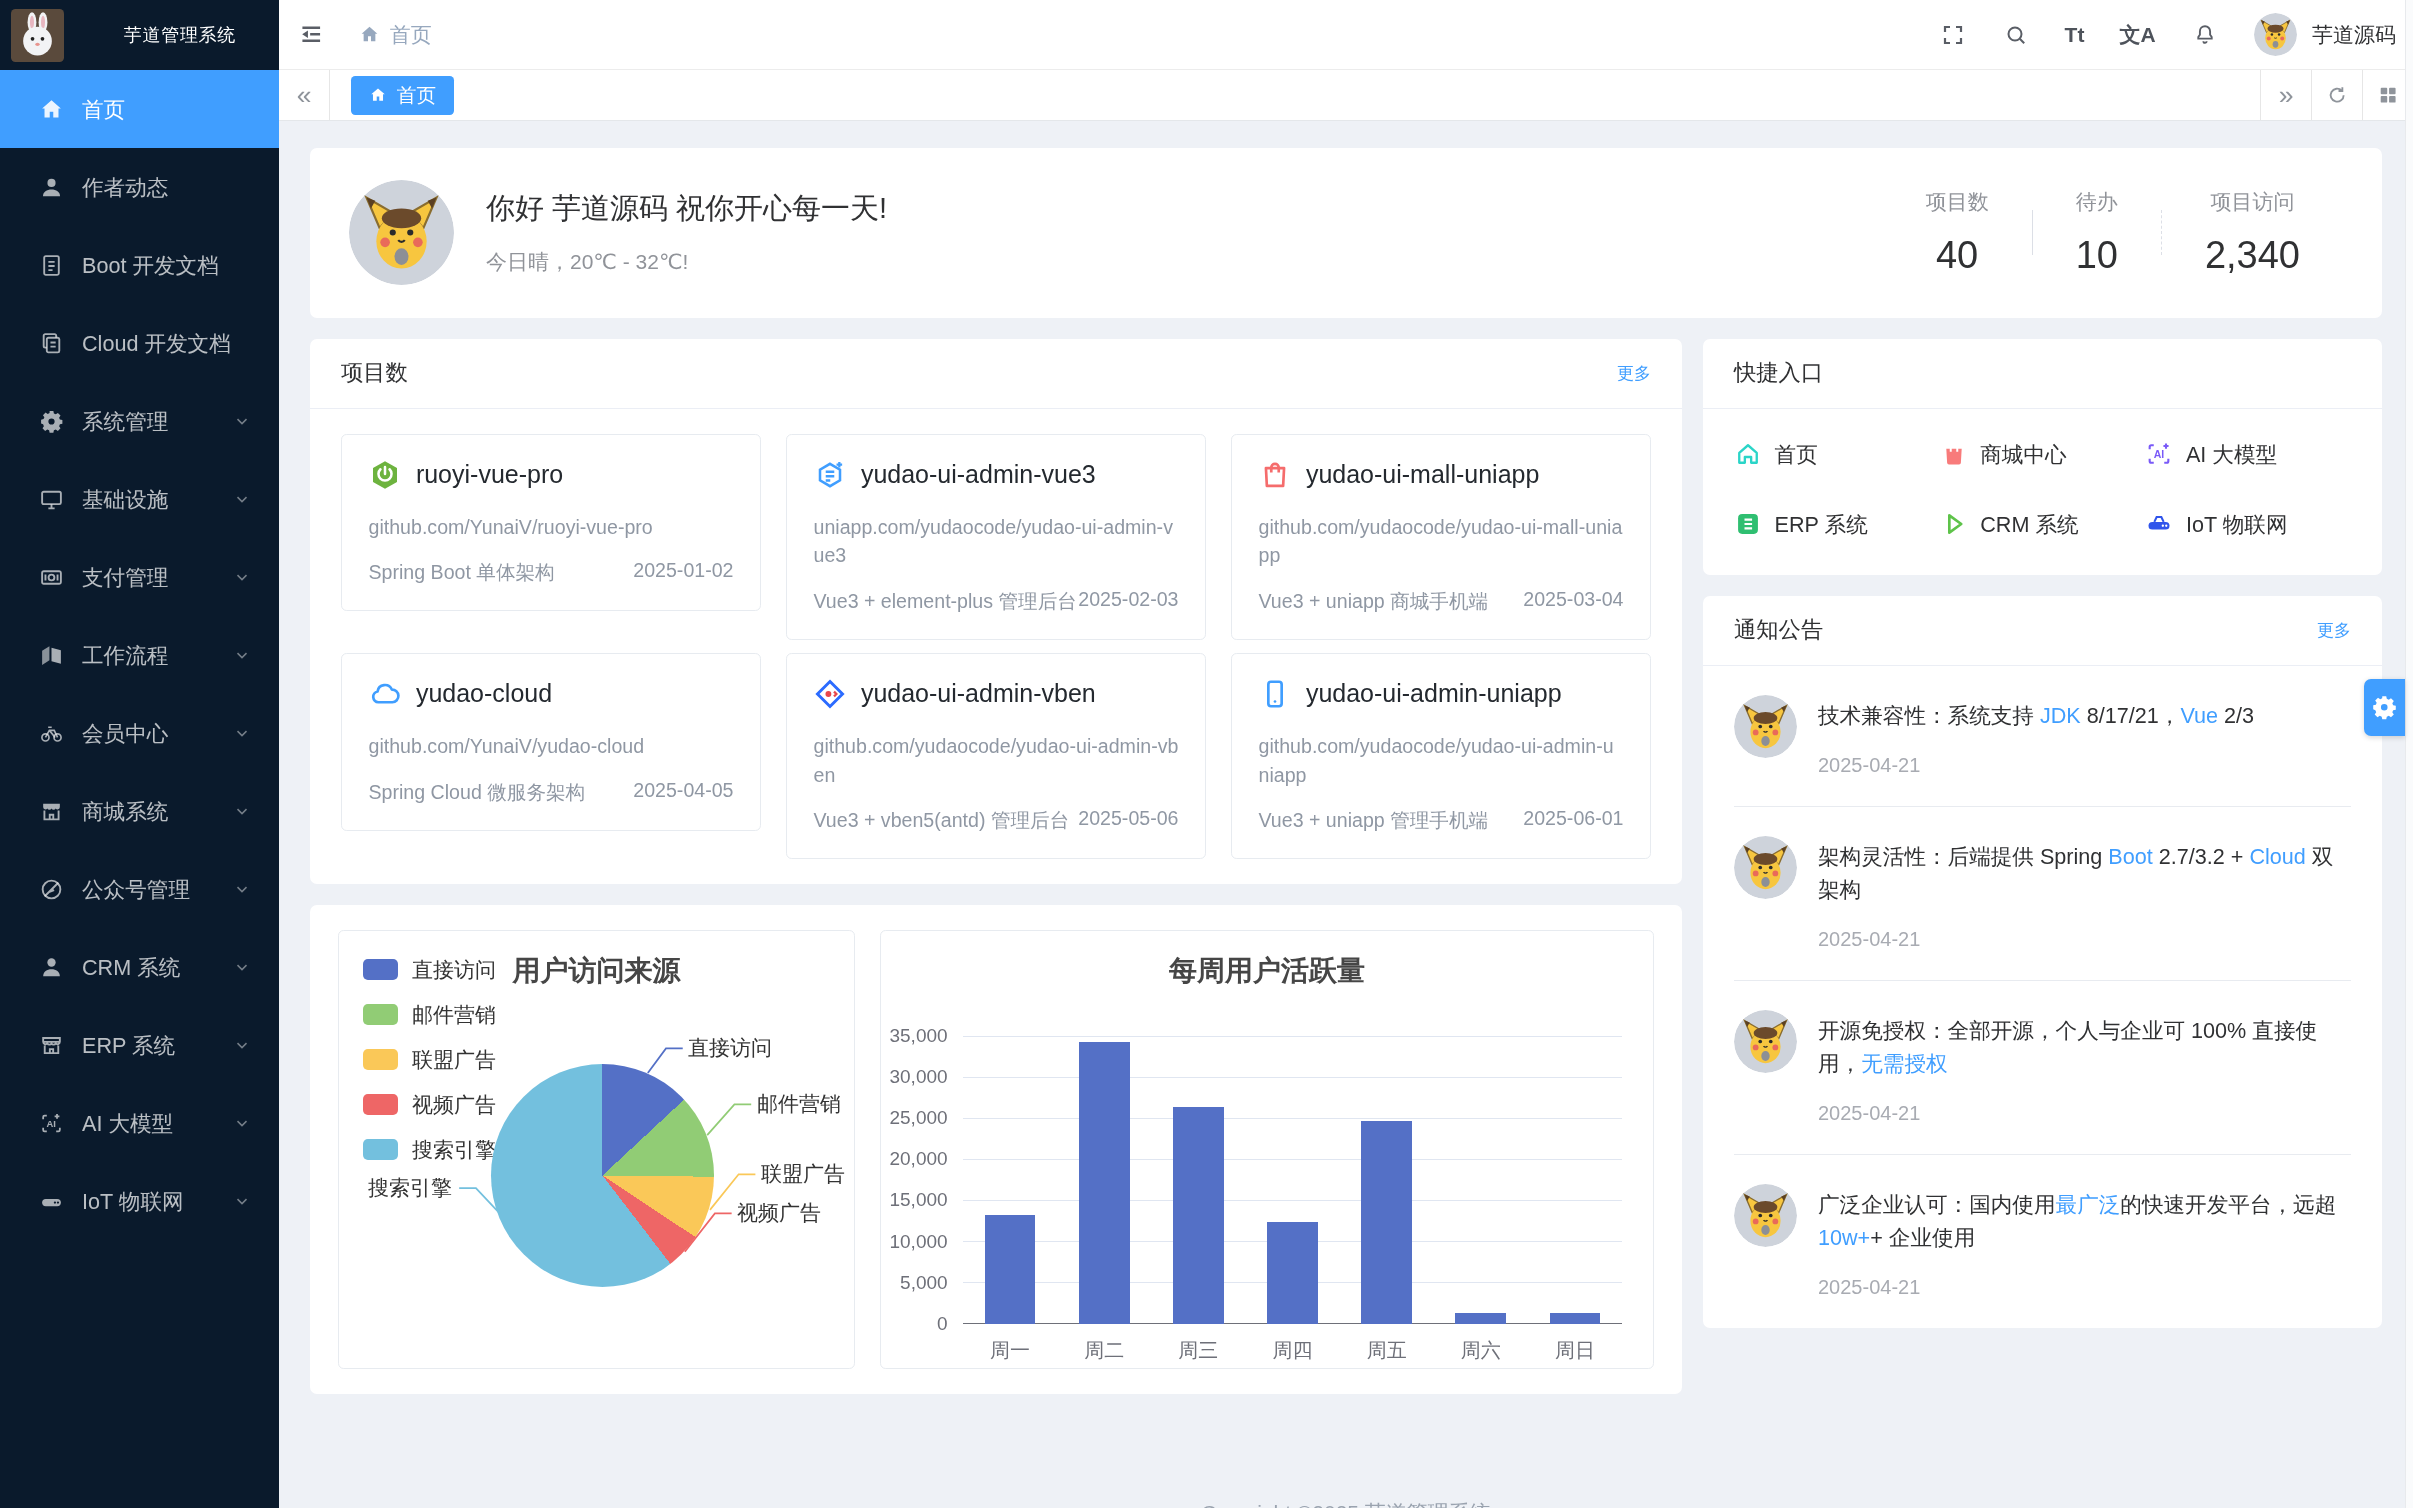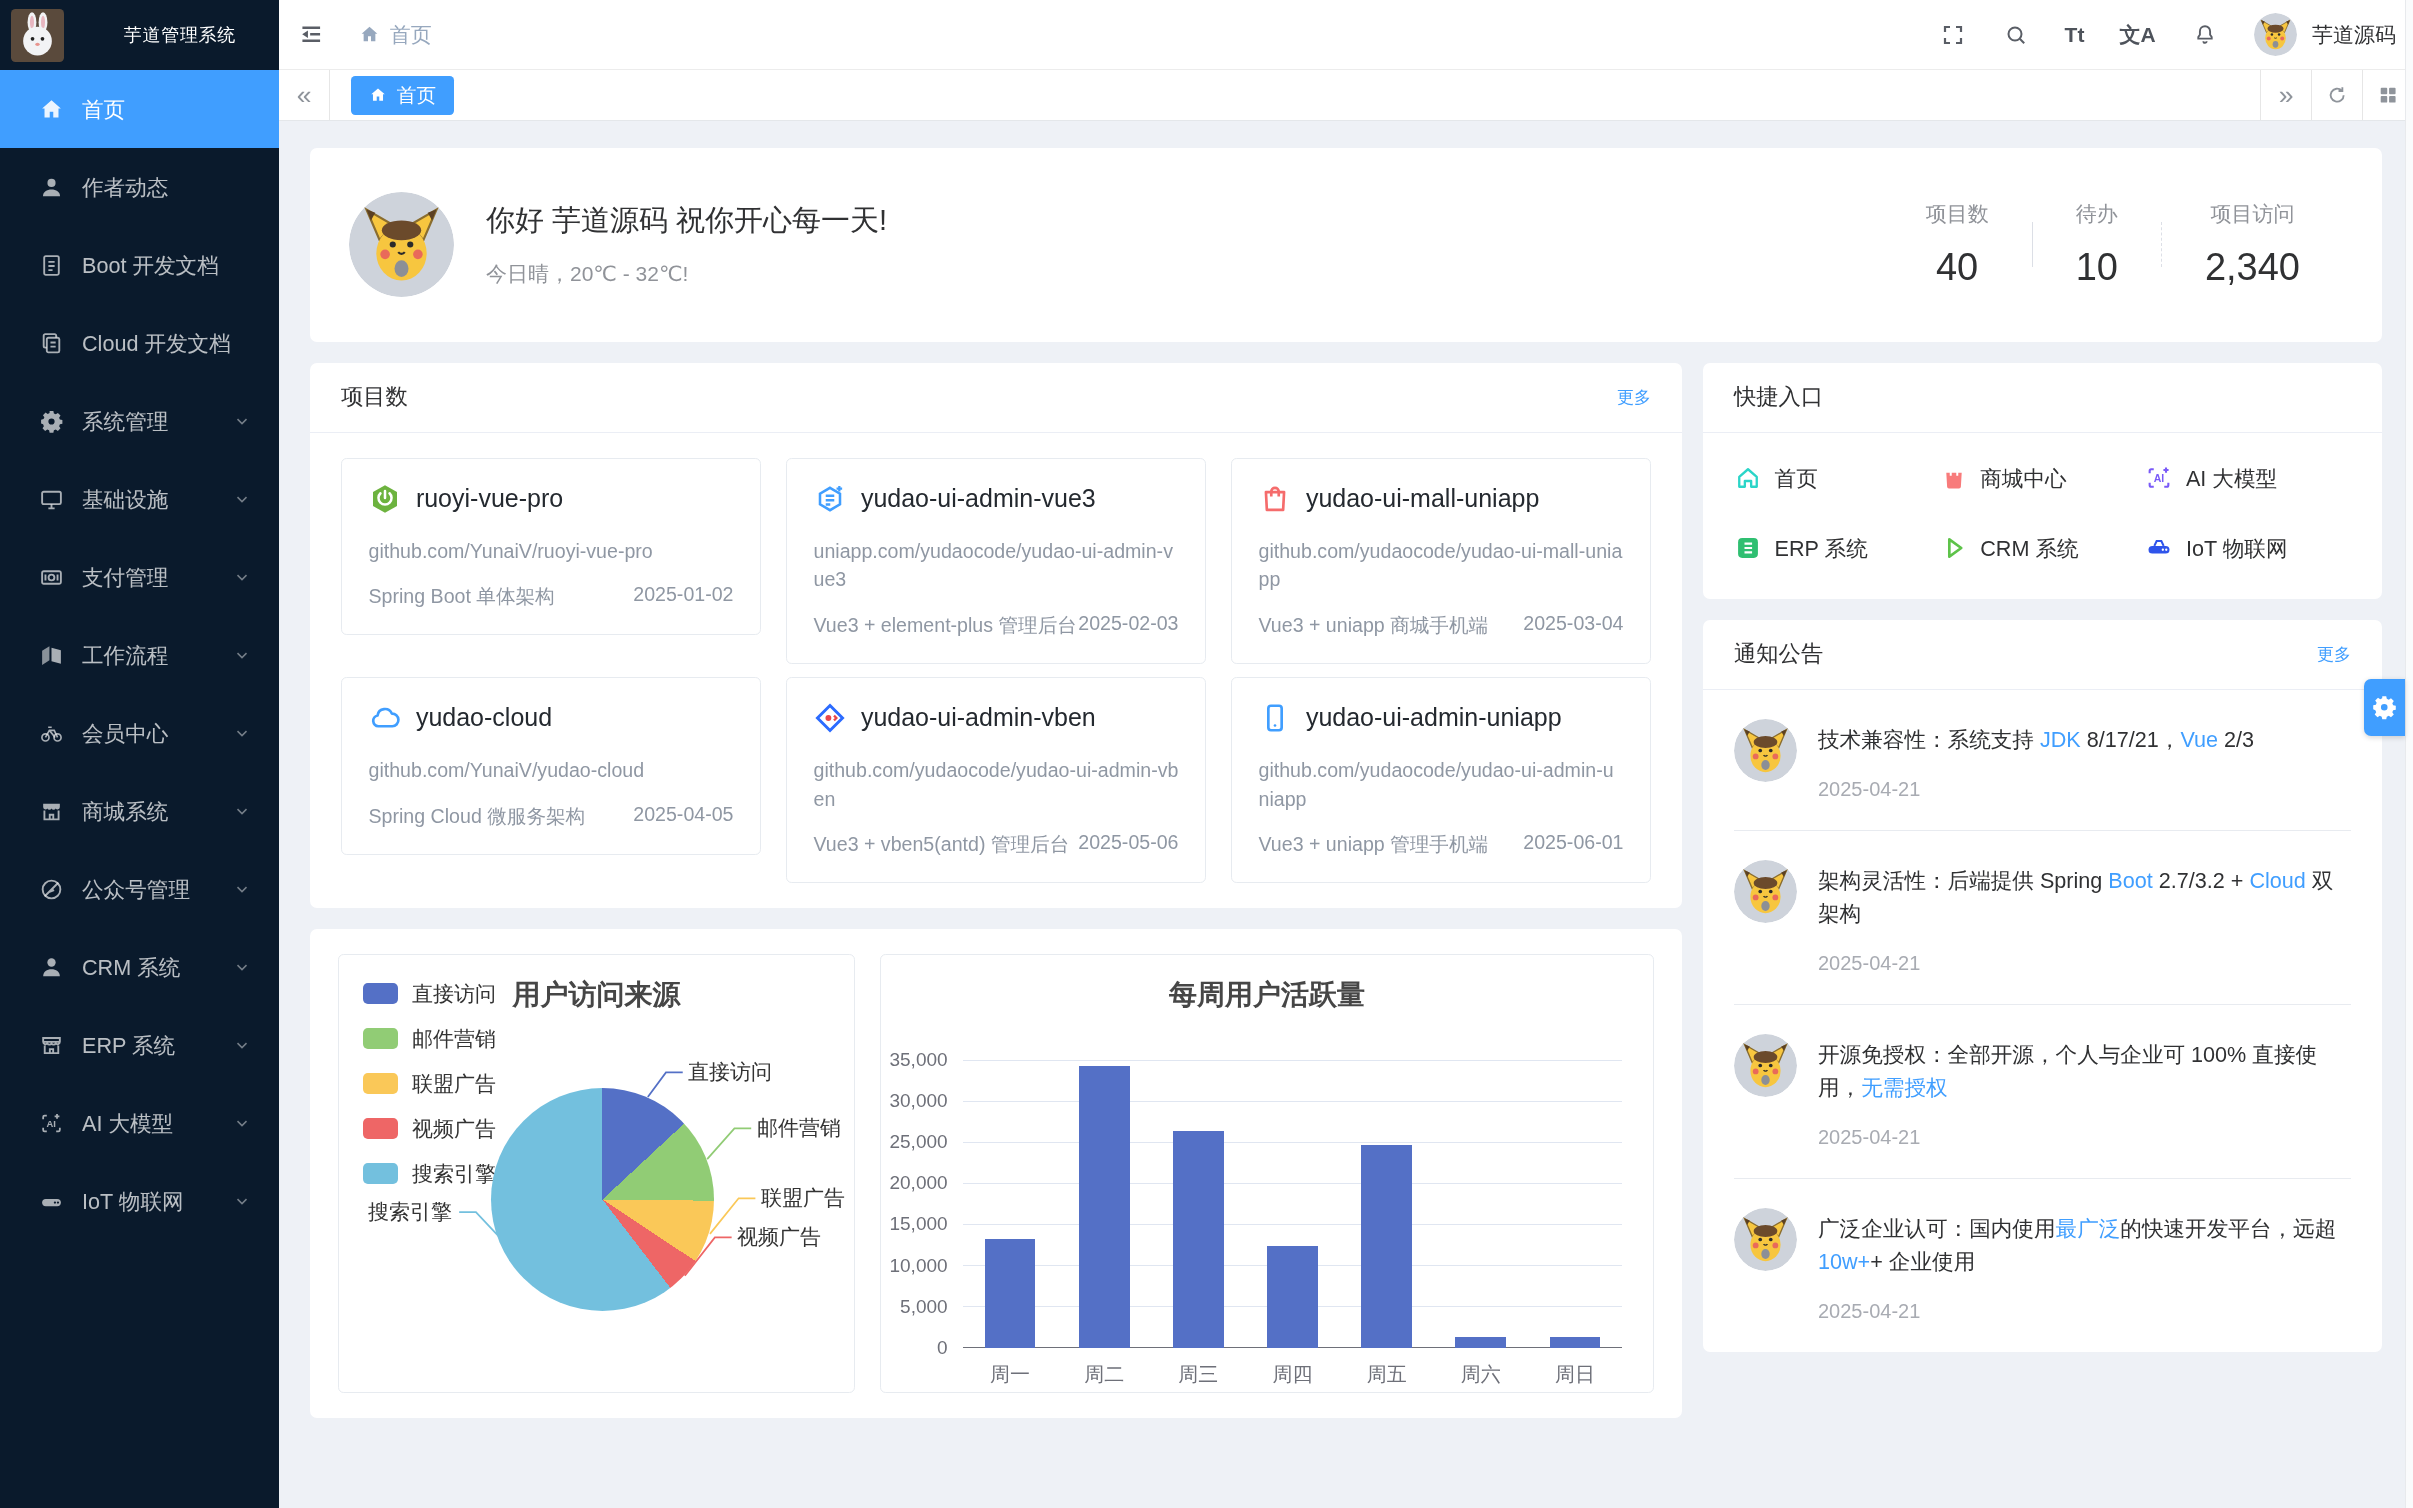--- a/index.html
+++ b/index.html
@@ -49,21 +49,21 @@
   .tab-active { align-self:center; margin-left:21px; height:39px; background:#409EFF; color:#fff;
                 border-radius:4.2px; padding:0 18px; display:flex; align-items:center; gap:9.8px;
                 font-size:19.6px; cursor:pointer; }
   .tab-active .th-icon { width:18px; height:18px; }
   .tab-active .th-icon svg { width:100%; height:100%; display:block; }
   .tab-spacer { flex:1; }
 
   .content { flex:1; min-height:0; padding:26.5px 31px 0; position:relative; }
 
   
-  .welcome-card { background:#fff; border-radius:7px; height:194px; display:flex; align-items:center; padding:0 39px; }
+  .welcome-card { background:#fff; border-radius:7px; height:170px; display:flex; align-items:center; padding:0 39px; }
   .welcome-avatar { width:105px; height:105px; border-radius:50%; overflow:hidden; flex:none; }
   .welcome-avatar svg { width:100%; height:100%; display:block; }
   .welcome-texts { margin-left:32px; }
   .greeting { font-size:29px; font-weight:500; color:#303133; }
   .weather { margin-top:19.6px; font-size:21px; color:#909399; }
   .welcome-stats { margin-left:auto; display:flex; align-items:center; }
   .stat { text-align:center; padding:0 43px; }
   .stat-label { font-size:21px; color:#909399; }
   .stat-value { font-size:38px; color:#303133; margin-top:18px; }
   .stat-div { height:45px; border-left:0.7px solid #dcdfe6; }

